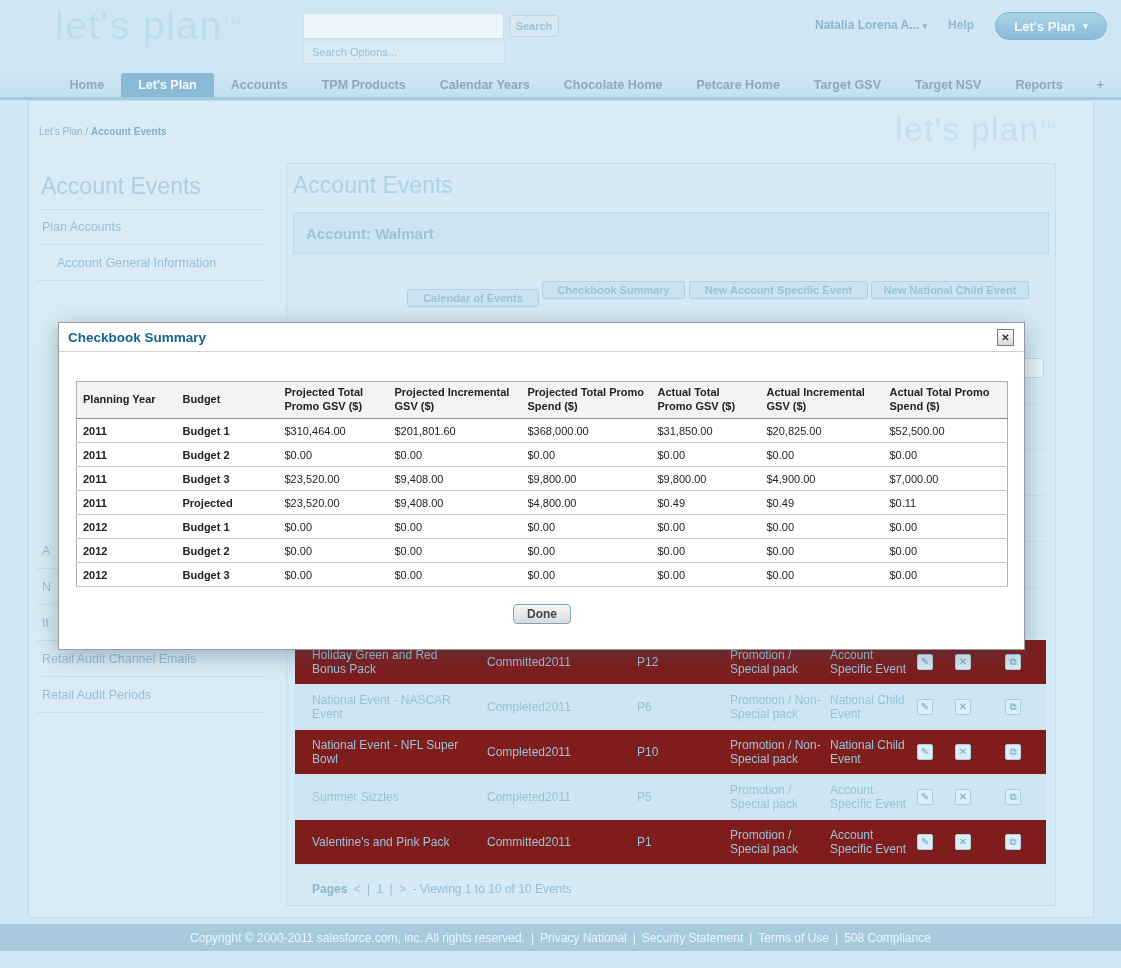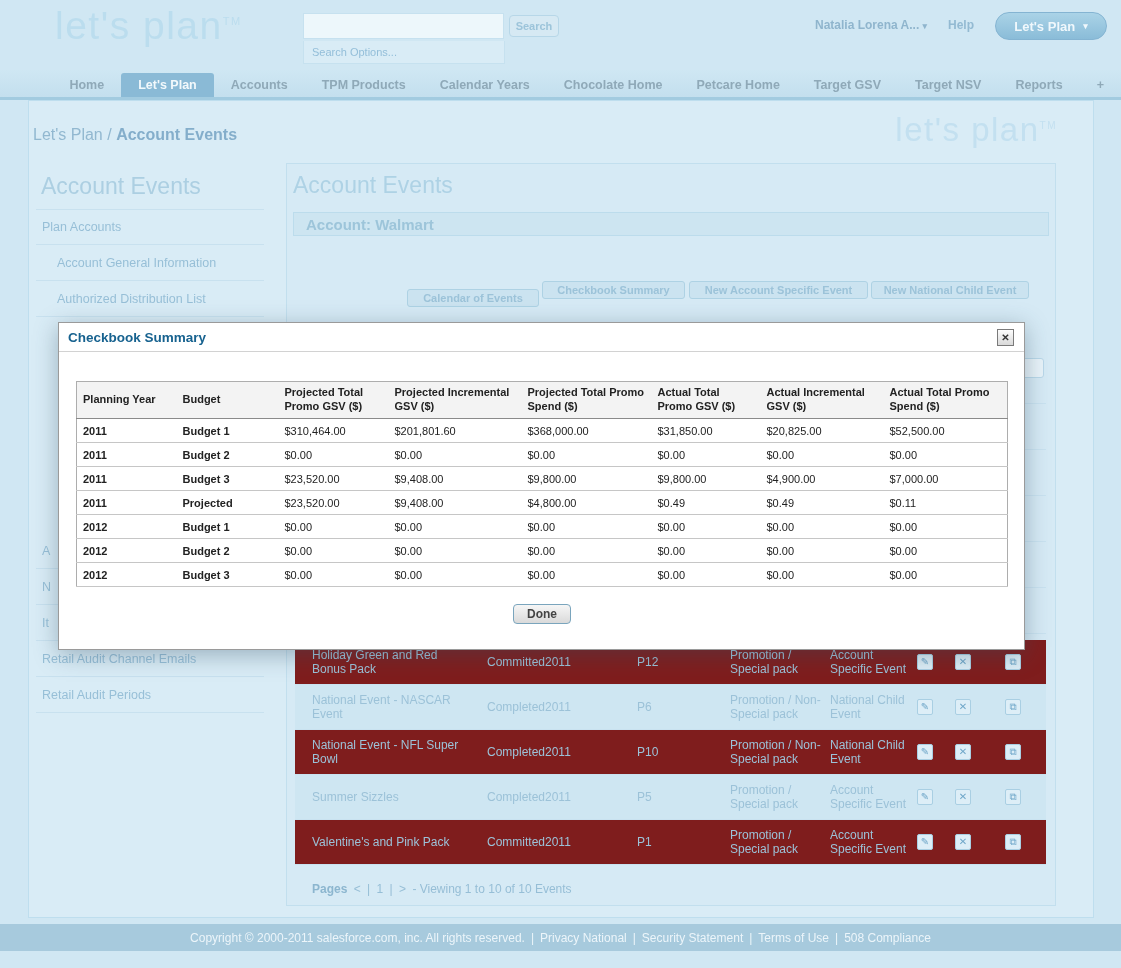--- a/index.html
+++ b/index.html
@@ -18,37 +18,37 @@
   .help-link { position:absolute; left:948px; top:18px; color:#93bad2; font-size:12px; font-weight:bold; cursor:pointer; }
   .app-btn { position:absolute; left:995px; top:12px; width:112px; height:28px; border-radius:14px; background:linear-gradient(#aad3e7,#8abcd8); border:1px solid #84b4d2; color:#f0f8fc; font-weight:bold; font-size:13px; display:flex; align-items:center; justify-content:center; gap:8px; cursor:pointer; font-family:"Liberation Sans", sans-serif; }
 
   
   .tabbar { position:absolute; left:0; top:70px; width:100%; height:30px; background:linear-gradient(#cfe7f3,#c3dfee); border-bottom:3px solid #a2cbe0; display:flex; align-items:flex-end; padding-left:30px;justify-content:flex-end; }
   .tab { height:24px; line-height:24px; padding:0 17px; color:#8fa9b8; font-size:12.5px; font-weight:bold; cursor:pointer; white-space:nowrap; }
   .tab.active { background:#8abad6; color:#f2f9fc; border-radius:3px 3px 0 0; }
 
   
   .container { position:absolute; left:28px; top:100px; width:1066px; height:818px; background:#d9ecf6; border:1px solid #bedeee; }
-  .breadcrumb { position:absolute; left:4px; top:25px; font-size:16px; color:#92b8d0; }
+  .breadcrumb { position:absolute; left:10px; top:25px; font-size:10px; color:#92b8d0; }
   .breadcrumb .bc-link { color:#92b8d0; cursor:pointer; }
   .breadcrumb .bc-current { font-weight:bold; color:#84aecb; }
   .watermark { position:absolute; right:36px; top:10px; font-size:33px; color:#c3e0f0; letter-spacing:1.5px; }
   .watermark sup { font-size:10px; }
 
   
   .sidebar { position:absolute; left:7px; top:60px; width:228px; height:660px; }
   .sidebar-title { position:absolute; left:5px; top:12px; font-size:23px; color:#accfe2; }
   .srow { position:absolute; left:0; width:228px; height:36px; border-bottom:1px solid #c8e1ef; display:flex; align-items:center; font-size:12.5px; color:#97bfd7; padding-left:6px; cursor:pointer; }
   .srow.first { border-top:1px solid #c8e1ef; }
   .srow.indent { padding-left:21px; }
 
   
   .main-panel { position:absolute; left:257px; top:62px; width:770px; height:743px; background:#d6eaf5; border:1px solid #c2dfee; }
   .main-title { position:absolute; left:6px; top:8px; font-size:23px; color:#aed2e5; }
-  .account-box { position:absolute; left:6px; top:48px; width:756px; height:24px; background:#cde5f1; border:1px solid #bcdcec; display:flex; align-items:center; padding-left:12px; font-size:15px; font-weight:bold; color:#9dc5da; }
+  .account-box { position:absolute; left:6px; top:48px; width:756px; height:42px; background:#cde5f1; border:1px solid #bcdcec; display:flex; align-items:center; padding-left:12px; font-size:15px; font-weight:bold; color:#9dc5da; }
   .action-btn { position:absolute; top:117px; height:18px; background:#cbe3f0; border:1px solid #aed2e4; border-radius:3px; font-size:11px; font-weight:bold; color:#9cc3d9; text-align:center; line-height:16px; cursor:pointer; font-family:"Liberation Sans", sans-serif; }
   .btn-cal { left:120px; width:132px;margin-top:8px; }
   .btn-chk { left:255px; width:143px; }
   .btn-nas { left:402px; width:179px; }
   .btn-nnc { left:584px; width:158px; }
 
   .events-hidden { position:absolute; left:8px; top:194px; width:751px; height:282px;
     background:repeating-linear-gradient(to bottom, rgba(0,0,0,0) 0 45px, #c9e2f0 45px 46px); }
   .bg-fragment { position:absolute; left:731px; top:194px; width:26px; height:20px; background:#e8f3f9; border:1px solid #b9d8e9; border-radius:3px; }
 
@@ -124,23 +124,20 @@
     <div class="watermark"><span>let's plan</span><sup>TM</sup></div>
 
     <div class="sidebar">
       <div class="sidebar-title">Account Events</div>
       <div class="srow first" style="top:48px">
           <span>Plan Accounts</span>
         </div>
       <div class="srow indent" style="top:84px">
           <span>Account General Information</span>
         </div>
-      <div class="srow indent" style="top:120px">
-          <span>Authorized Distribution List</span>
-        </div>
       <div class="srow" style="top:372px">
           <span>A</span>
         </div>
       <div class="srow" style="top:408px">
           <span>N</span>
         </div>
       <div class="srow" style="top:444px">
           <span>It</span>
         </div>
       <div class="srow" style="top:480px">

